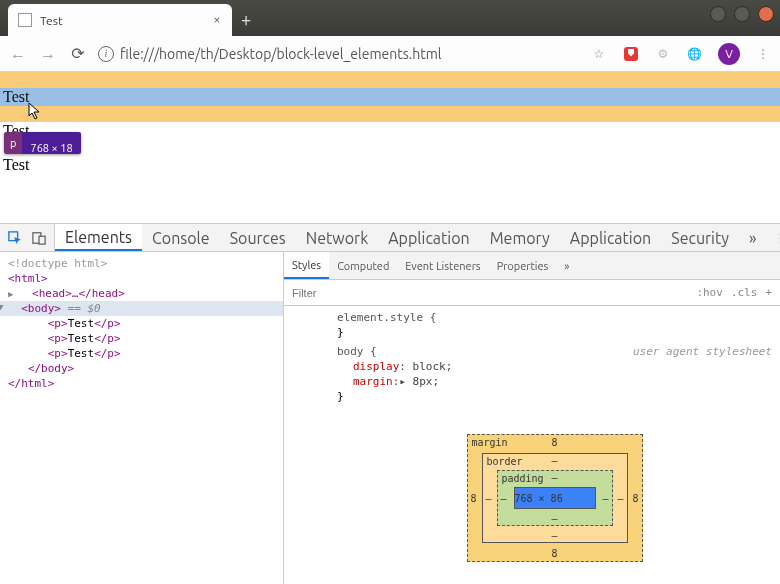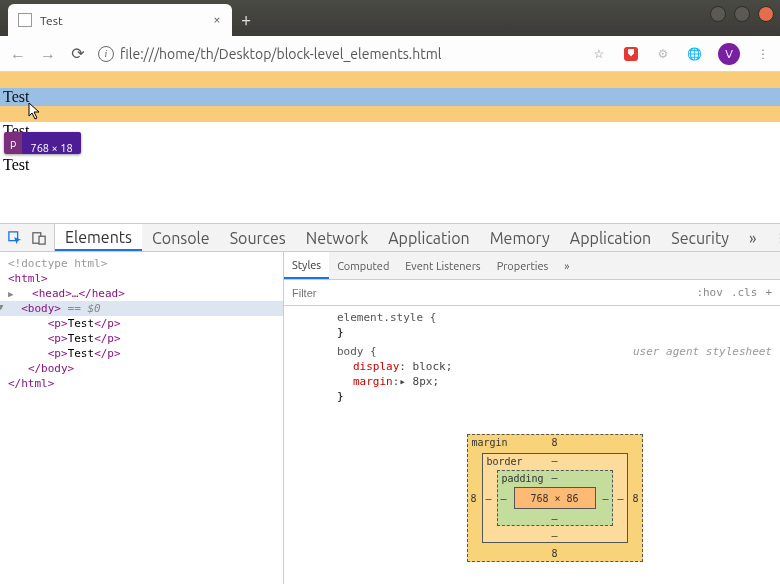--- a/index.html
+++ b/index.html
@@ -70,21 +70,21 @@
   .prop { padding-left: 16px; }
   .p-name { color: #c80000; }
   .p-val { color: #444; }
   .uas { color: #999; font-style: italic; float: right; }
 
   
   .boxmodel { position: relative; margin: 30px auto 0; width: 176px; height: 128px; background: #f9d37a; border: 1px dashed #555; text-align: center; font-family: Menlo, monospace; font-size: 10px; color: #333; }
   .bm-label { position: absolute; left: 4px; top: 2px; }
   .bm-border { position: absolute; left: 14px; right: 14px; top: 18px; bottom: 18px; background: #fddb9b; border: 1px solid #555; }
   .bm-padding { position: absolute; left: 14px; right: 14px; top: 16px; bottom: 16px; background: #c4dd9c; border: 1px dashed #555; }
-  .bm-content { position: absolute; left: 16px; right: 16px; top: 16px; bottom: 16px; background: #fdba74; border: 1px solid #555; display: flex; align-items: center; justify-content: center; }
+  .bm-content { position: absolute; left: 16px; right: 16px; top: 16px; bottom: 16px; background: #3b82f6; border: 1px solid #555; display: flex; align-items: center; }
   .bm-num { position: absolute; font-size: 10px; }
 </style>
 </head>
 <body>
 
 <div class="titlebar">
   <div class="tab">
     <div class="favicon"></div>
     <span class="title">Test</span>
     <span class="close">×</span>

